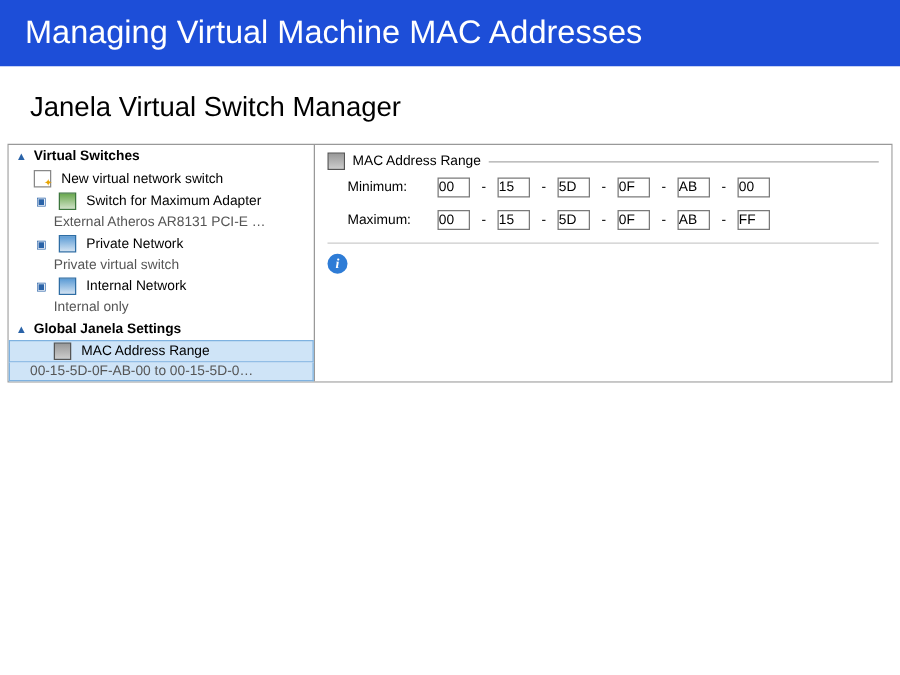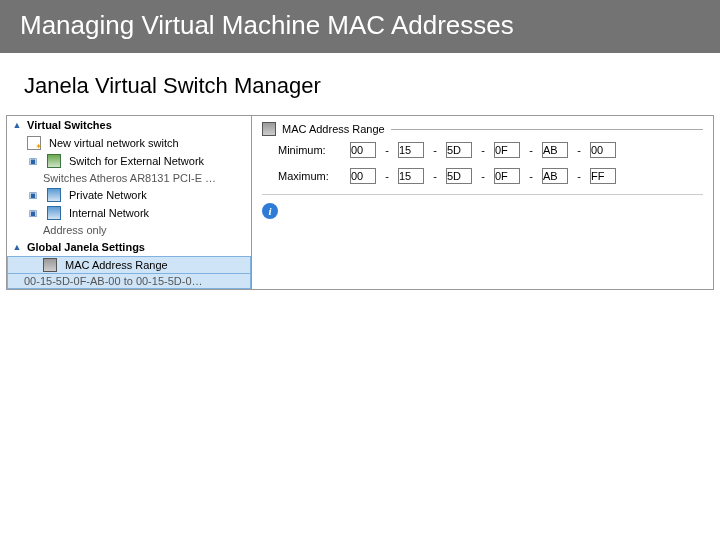--- a/index.html
+++ b/index.html
@@ -1,18 +1,18 @@
 <!DOCTYPE html>
 <html><head>
 <meta charset="utf-8">
 <style>
   * { box-sizing: border-box; margin: 0; padding: 0; }
   body { width: 720px; height: 540px; background: #fff; font-family: "Segoe UI", Tahoma, sans-serif; overflow: hidden; }
 
-  .title-bar { background: #737373; color: #fff; padding: 10px 20px 12px 20px; font-size: 26px; font-weight: 300; }
+  .title-bar { background: #1d4ed8; color: #fff; padding: 10px 20px 12px 20px; font-size: 26px; font-weight: 300; }
   .subtitle { padding: 20px 24px 16px 24px; font-size: 22px; color: #000; }
 
   .vsm { display: flex; border: 1px solid #999; margin: 0 6px; font-size: 11px; color: #000; background: #fff; }
   .tree { width: 245px; border-right: 1px solid #999; background: #fff; }
   .detail { flex: 1; background: #fff; padding: 6px 10px 10px 10px; }
 
   .tree-header { display:flex; align-items:center; gap:4px; padding: 3px 4px 3px 4px; font-weight: bold; }
   .tree-sub { font-weight: normal; }
   .tree-row { display:flex; align-items:center; gap:8px; padding: 2px 4px 2px 20px; }
   .tree-row-sub { padding-left: 36px; color:#555; }
@@ -53,36 +53,37 @@
     </div>
 
     <div class="tree-row">
       <span class="ico ico-new"></span>
       <span>New virtual network switch</span>
     </div>
 
     <div class="tree-row">
       <span class="chev">▣</span>
       <span class="ico ico-sw"></span>
-      <span>Switch for External Network</span>
+      <span>Switch for Maximum Adapter</span>
     </div>
-    <div class="tree-row tree-row-sub">Switches Atheros AR8131 PCI-E …</div>
+    <div class="tree-row tree-row-sub">External Atheros AR8131 PCI-E …</div>
 
     <div class="tree-row">
       <span class="chev">▣</span>
       <span class="ico ico-sw2"></span>
       <span>Private Network</span>
     </div>
+    <div class="tree-row tree-row-sub">Private virtual switch</div>
 
     <div class="tree-row">
       <span class="chev">▣</span>
       <span class="ico ico-sw2"></span>
       <span>Internal Network</span>
     </div>
-    <div class="tree-row tree-row-sub">Address only</div>
+    <div class="tree-row tree-row-sub">Internal only</div>
 
     <div class="tree-header tree-sub" style="font-weight:bold;">
       <span class="chev">▲</span>
       <span>Global Janela Settings</span>
     </div>
 
     <div class="tree-row tree-sel">
       <span class="ico ico-card"></span>
       <span>MAC Address Range</span>
     </div>

